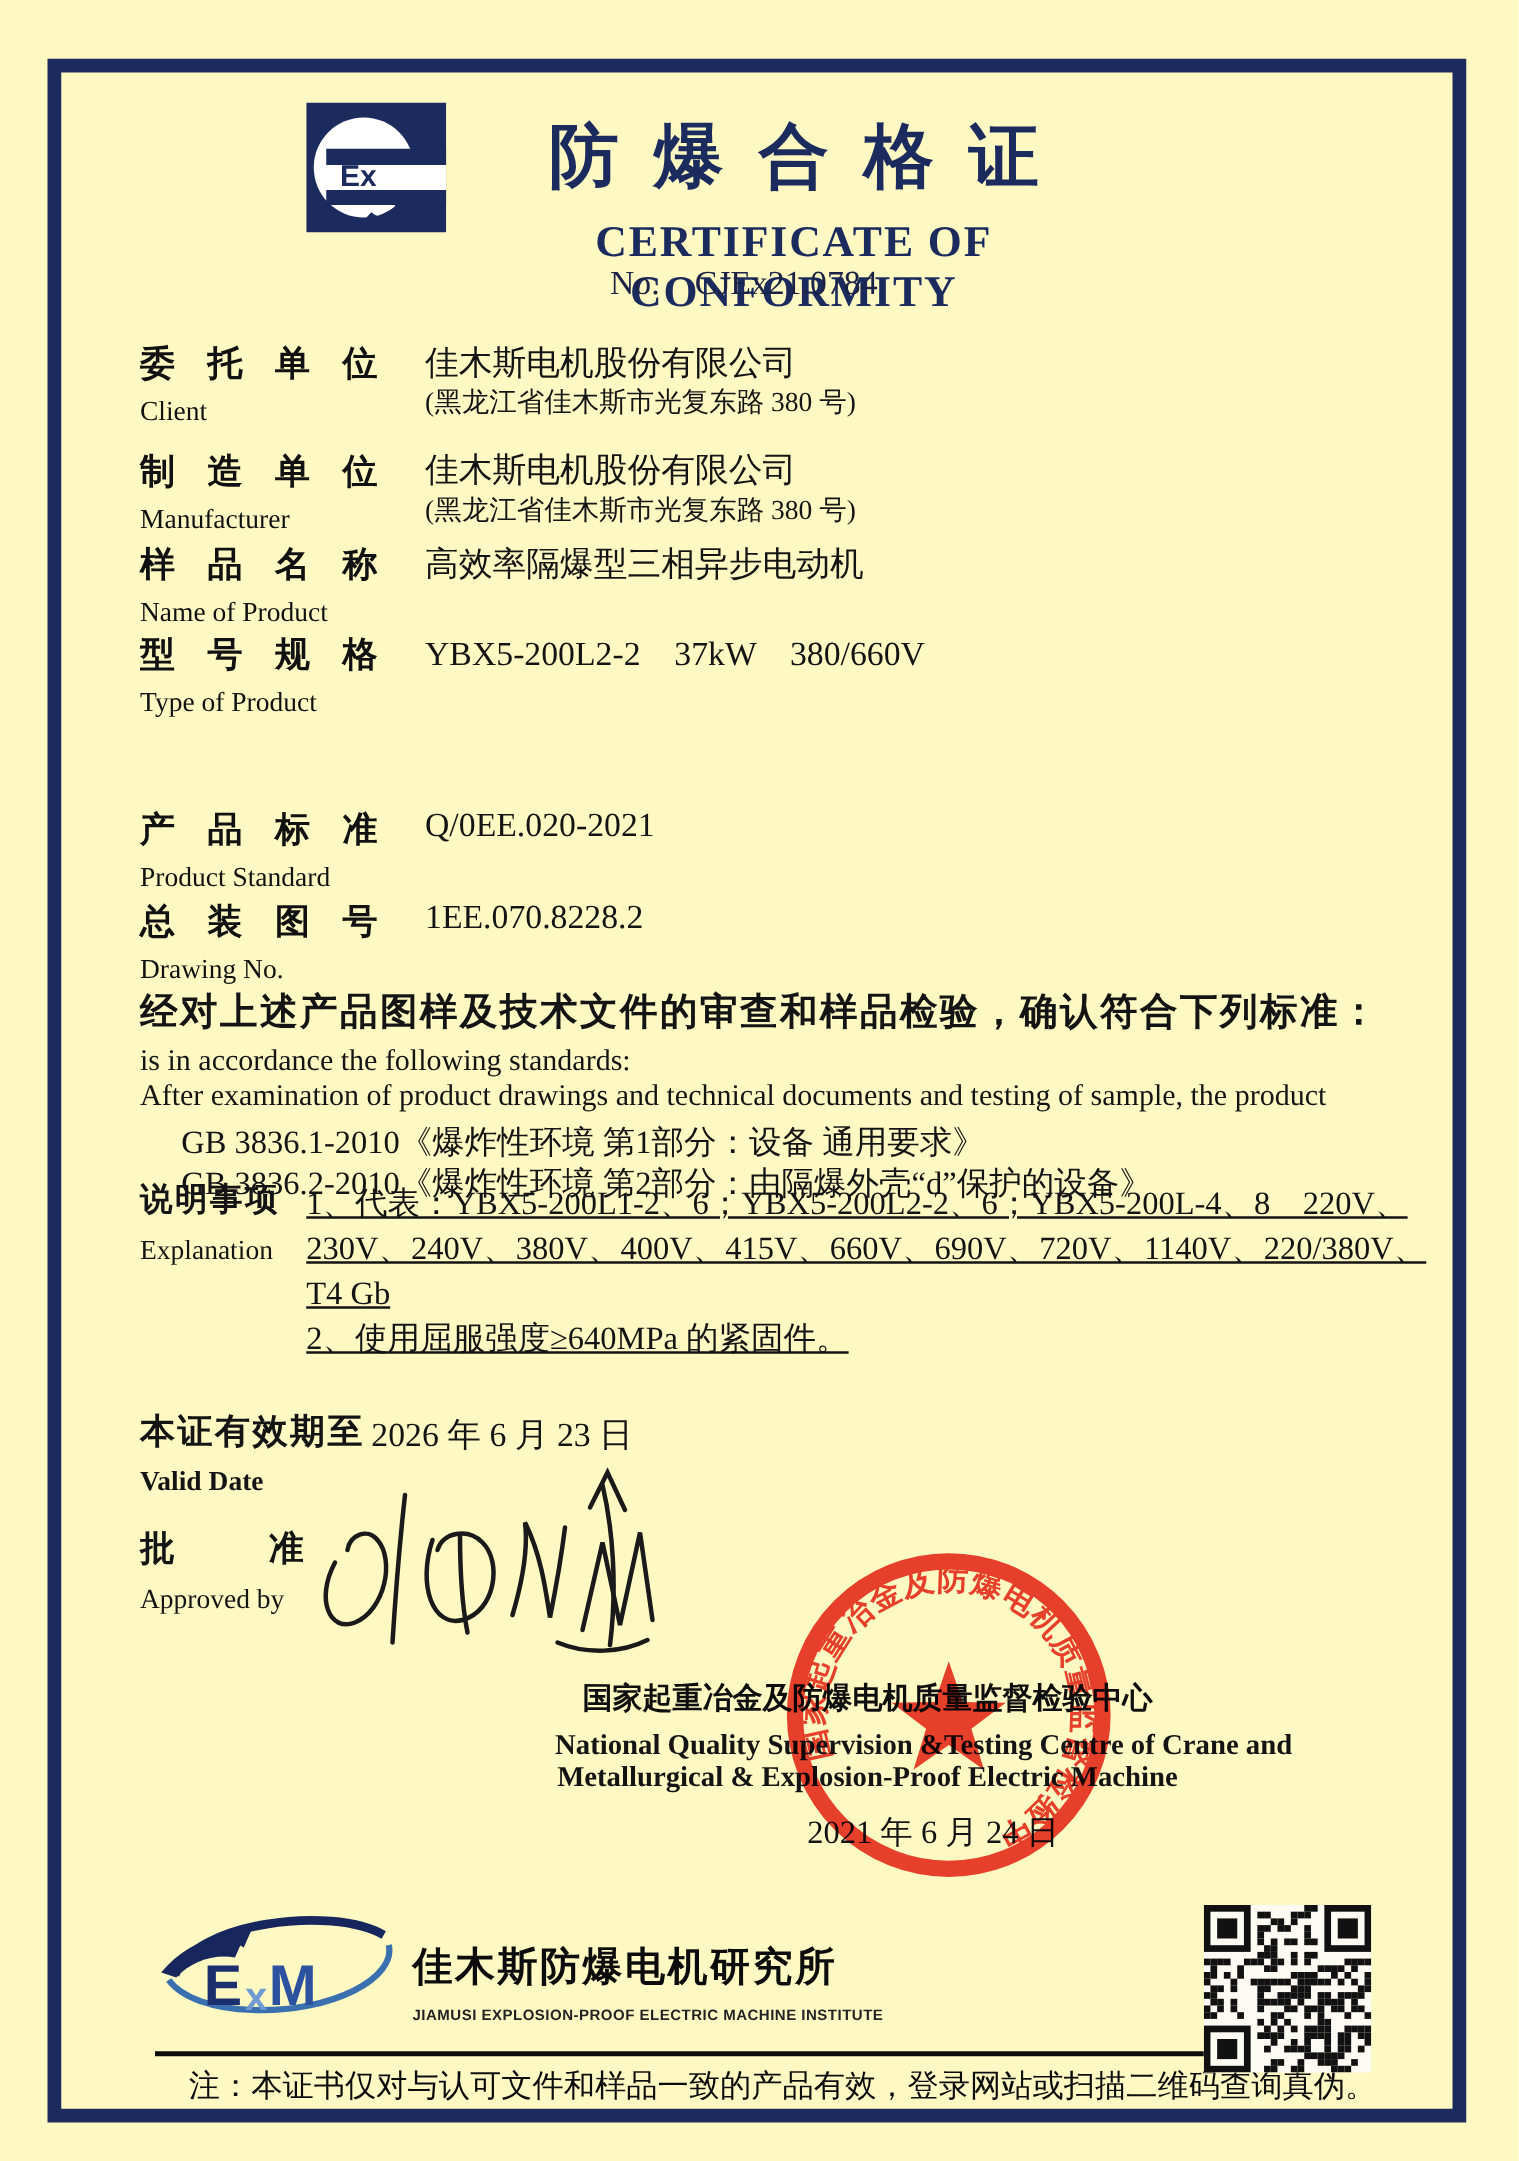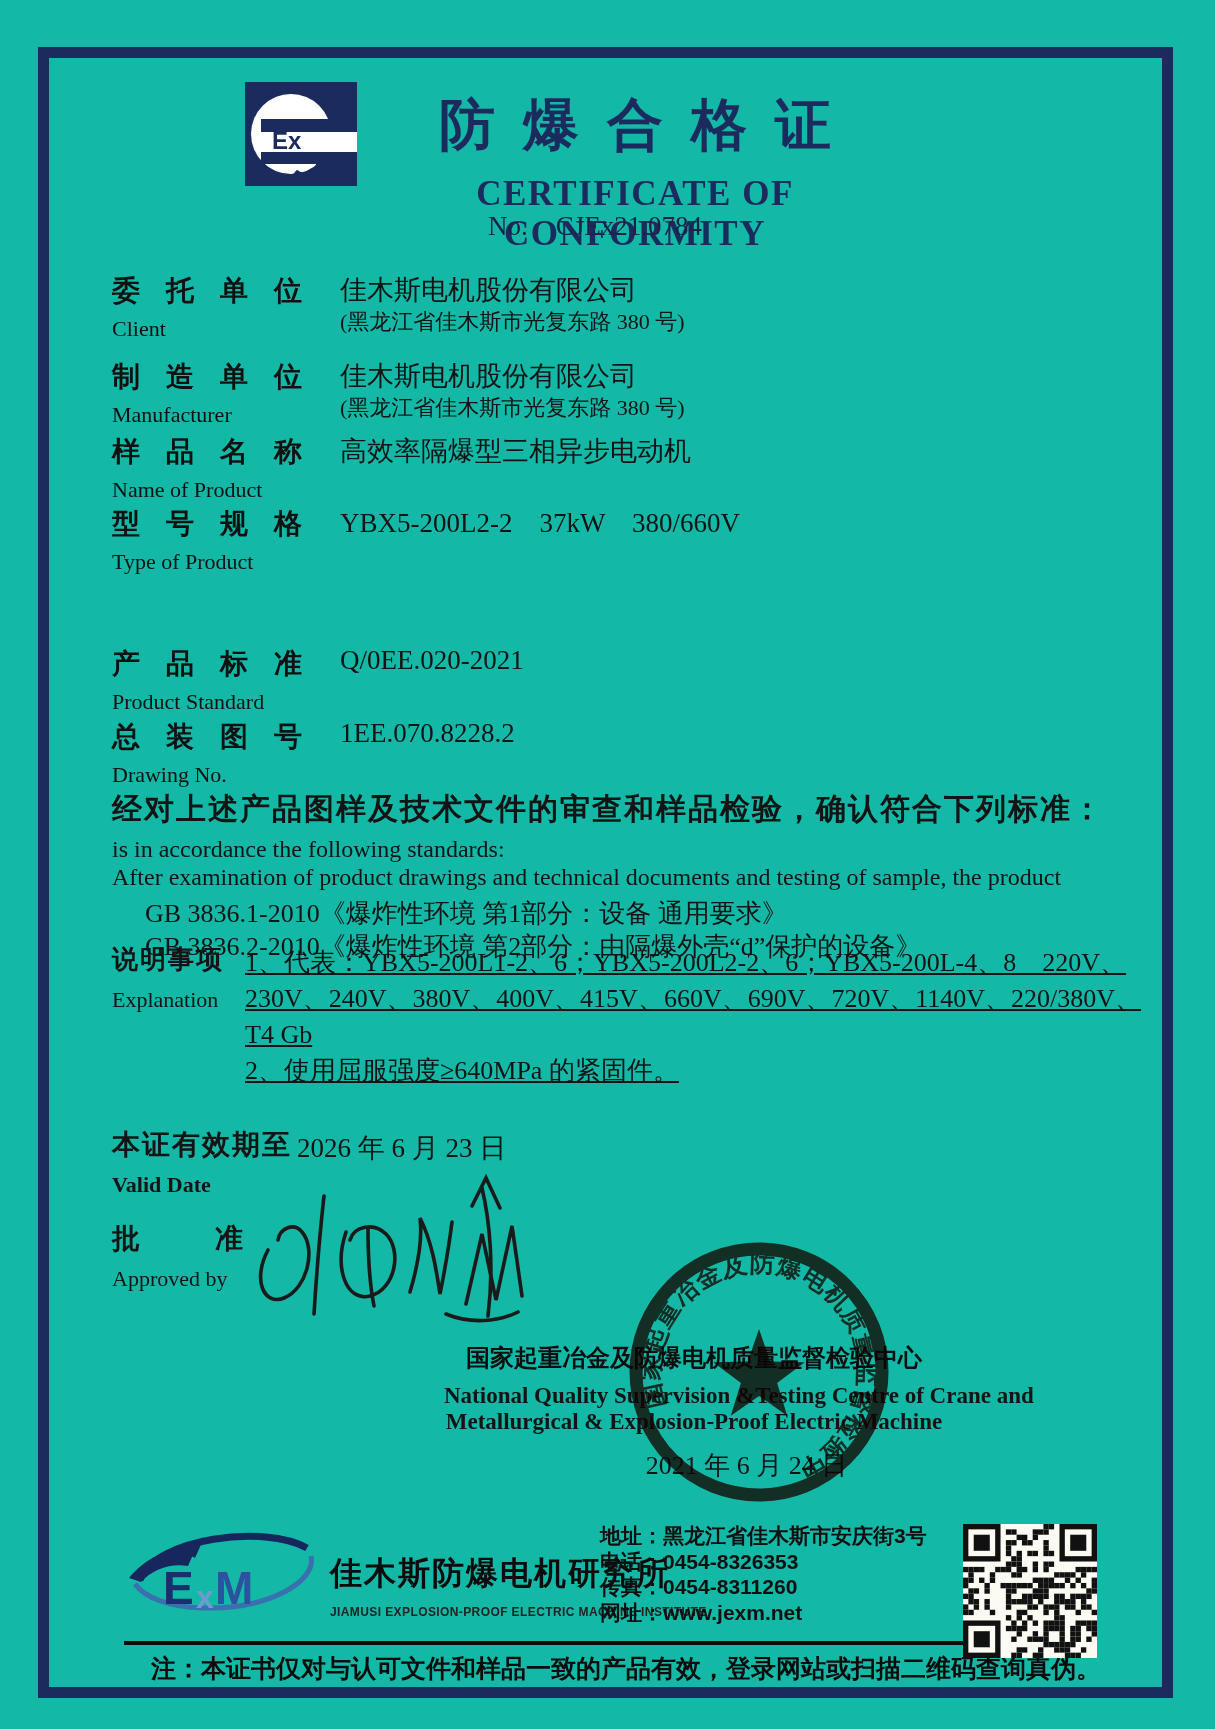--- a/index.html
+++ b/index.html
@@ -1,16 +1,16 @@
 <!DOCTYPE html>
 <html><head>
 <meta charset="utf-8">
 <style>
   html,body{margin:0;padding:0;background:#ffffff;}
-  .page{position:relative;width:1215px;height:1729px;background:#14b8a6;overflow:hidden;
+  .page{position:relative;width:1215px;height:1729px;background:#fef9c3;overflow:hidden;
         font-family:"Liberation Serif","DejaVu Serif",serif;color:#141414;}
   .frame{position:absolute;left:38px;top:47px;width:1135px;height:1651px;
          border:11px solid #1c2b5e;box-sizing:border-box;}
   .abs{position:absolute;}
 
   
   .logo-ex{left:245px;top:82px;width:112px;height:104px;}
   .title-block{left:360px;top:88px;width:550px;text-align:center;}
   .title-cn{font-size:56px;font-weight:bold;color:#1c2b5e;letter-spacing:28px;text-indent:28px;
             font-family:"Liberation Serif","DejaVu Serif",serif;white-space:nowrap;}
@@ -66,21 +66,21 @@
   .flogo{left:115px;top:1520px;width:215px;height:102px;}
   .inst{left:330px;top:1552px;}
   .inst-cn{font-size:32px;font-weight:bold;letter-spacing:2px;white-space:nowrap;color:#0c0c0c;
            font-family:"Liberation Sans","DejaVu Sans",sans-serif;}
   .inst-en{font-size:12px;font-weight:bold;letter-spacing:.4px;margin-top:9px;color:#222;
            font-family:"Liberation Sans","DejaVu Sans",sans-serif;}
   .contact{left:600px;top:1523px;font-family:"Liberation Sans","DejaVu Sans",sans-serif;}
   .contact .crow{font-size:21px;font-weight:bold;line-height:25.5px;white-space:nowrap;color:#101010;}
   .qr{left:963px;top:1524px;width:134px;height:134px;background:#fcfbf3;z-index:3;}
   .rule{left:124px;top:1641px;width:970px;height:4px;background:#0d0d0d;z-index:2;}
-  .note{left:80px;top:1652px;width:1092px;text-align:center;font-size:25px;font-weight:bold;
+  .note{left:80px;top:1652px;width:1092px;text-align:center;font-size:25px;font-weight:normal;
         white-space:nowrap;color:#0c0c0c;font-family:"Liberation Sans","DejaVu Sans",sans-serif;}
 </style>
 </head>
 <body>
 
 <div class="page">
   <div class="frame abs"></div>
 
   <svg class="abs logo-ex" viewBox="0 0 112 104">
     <rect x="0" y="0" width="112" height="104" fill="#1c2b5e"></rect>
@@ -205,26 +205,20 @@
     <path d="M196,36 C202,62 152,90 87,88 C55,87 30,78 20,64" stroke="#3a6fb0" stroke-width="5" fill="none"></path>
     <path d="M14,58 C34,34 60,26 80,30 L73,46 C56,43 38,49 26,62 Z" fill="#17265d"></path>
     <path d="M66,30 L88,20 L80,38 Z" fill="#17265d"></path>
     <text x="48" y="84" font-family="Liberation Sans,DejaVu Sans,sans-serif" font-size="46" font-weight="bold" fill="#1b2f6e">E</text>
     <text x="81" y="88" font-family="Liberation Sans,DejaVu Sans,sans-serif" font-size="32" font-weight="bold" fill="#6f9bd2">x</text>
     <text x="100" y="84" font-family="Liberation Sans,DejaVu Sans,sans-serif" font-size="46" font-weight="bold" fill="#2b519f">M</text>
   </svg>
   <div class="abs inst">
     <div class="inst-cn">佳木斯防爆电机研究所</div>
     <div class="inst-en">JIAMUSI EXPLOSION-PROOF ELECTRIC MACHINE INSTITUTE</div>
-  </div>
-  <div class="abs contact">
-    <div class="crow"><span>地址：</span><span>黑龙江省佳木斯市安庆街3号</span></div>
-    <div class="crow"><span>电话：</span><span>0454-8326353</span></div>
-    <div class="crow"><span>传真：</span><span>0454-8311260</span></div>
-    <div class="crow"><span>网址：</span><span>www.jexm.net</span></div>
   </div>
   <div class="abs rule"></div>
   <div class="abs qr">
     <svg id="qr" viewBox="0 0 125 125" width="134" height="134">
         <rect x="75" y="0" width="5" height="5" fill="#111"></rect>
         <rect x="80" y="0" width="5" height="5" fill="#111"></rect>
         <rect x="40" y="5" width="5" height="5" fill="#111"></rect>
         <rect x="45" y="5" width="5" height="5" fill="#111"></rect>
         <rect x="65" y="5" width="5" height="5" fill="#111"></rect>
         <rect x="70" y="5" width="5" height="5" fill="#111"></rect>

